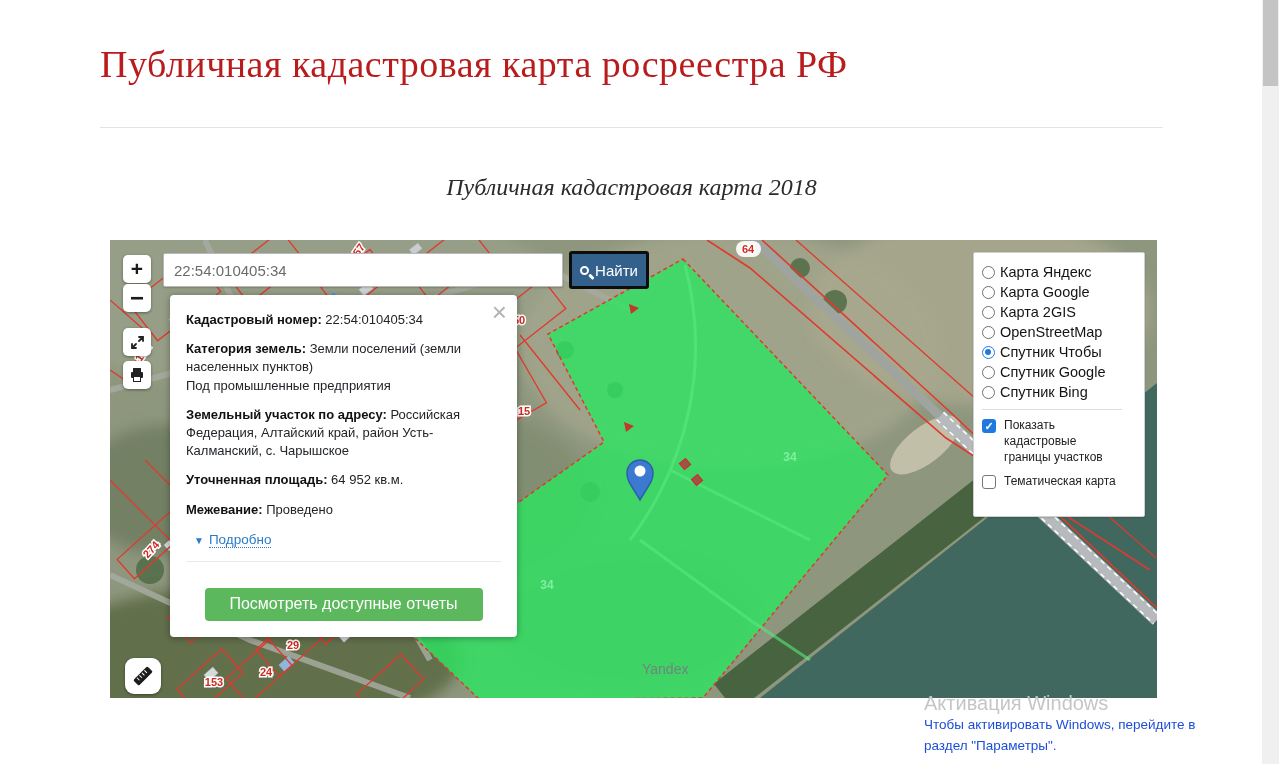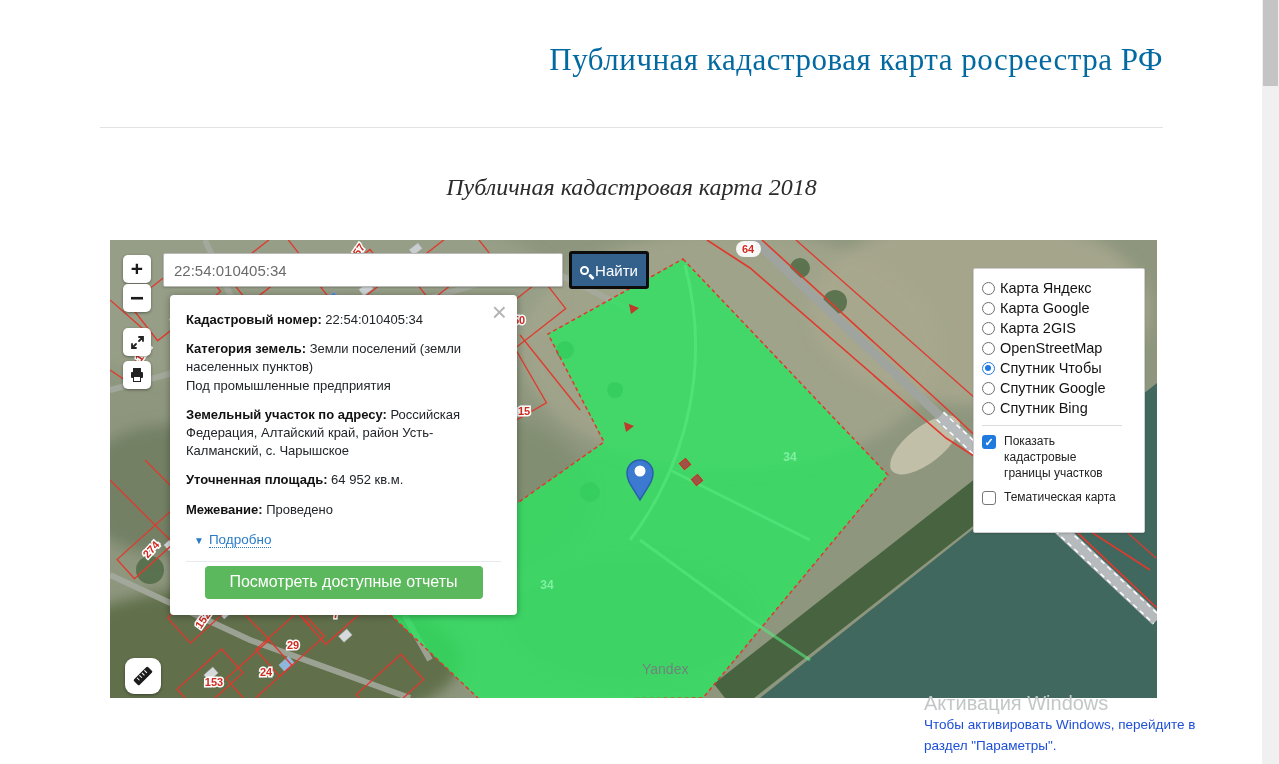--- a/index.html
+++ b/index.html
@@ -1,22 +1,22 @@
 <!DOCTYPE html>
 <html><head>
 <meta charset="utf-8">
 <style>
   * { margin:0; padding:0; box-sizing:border-box; }
   html,body { width:1279px; height:764px; background:#fff; overflow:hidden;
               font-family:"Liberation Sans", sans-serif; position:relative; }
 
   
   .content { position:absolute; left:100px; top:0; width:1063px; }
-  h1.page-title { margin-top:42px; text-align:right; font-family:"Liberation Serif", serif;
-       font-weight:normal; font-size:31px; color:#0369a1; letter-spacing:.5px; }
+  h1.page-title { margin-top:42px; text-align:left; font-family:"Liberation Serif", serif;
+       font-weight:normal; font-size:38px; color:#b91c1c; letter-spacing:.5px; }
   .rule { position:absolute; left:100px; top:127px; width:1063px; height:1px; background:#e3e3e3; }
   h2.page-subtitle { position:absolute; left:100px; top:174px; width:1063px; text-align:center;
        font-family:"Liberation Serif", serif; font-style:italic; font-weight:normal;
        font-size:24px; color:#2b2b2b; }
 
   
   .map { position:absolute; left:110px; top:240px; width:1047px; height:458px; overflow:hidden; background:#8e977e; }
   .map svg.terrain { position:absolute; left:0; top:0; }
 
   
@@ -44,26 +44,26 @@
   
   .popup { position:absolute; left:60px; top:55px; width:347px; z-index:7; background:#fff;
        border-radius:4px; box-shadow:0 1px 7px rgba(0,0,0,.35); padding:16px 16px 14px 16px; }
   .popup .close { position:absolute; right:10px; top:4px; font-size:26px; color:#b3b3b3; cursor:pointer; line-height:1; font-weight:normal; }
   .prow { margin-bottom:11px; font-size:13px; color:#212529; line-height:1.4; }
   .prow b { color:#111; }
   .details { font-size:13.5px; color:#2a7cc7; margin:13px 0 2px 8px; cursor:pointer; }
   .details .tri { font-size:10px; margin-right:5px; color:#2a7cc7; }
   .details .lnk { border-bottom:1px dotted #2a7cc7; }
   .pop-divider { height:1px; background:#e9e9e9; margin:14px 0 0 0; }
-  .report-btn { display:block; margin:4px auto 2px auto; width:278px; height:33px; background:#5cb85c;
+  .report-btn { display:block; margin:26px auto 2px auto; width:278px; height:33px; background:#5cb85c;
        border:none; border-radius:4px; color:#fff; font-size:16px; cursor:pointer;
        font-family:"Liberation Sans", sans-serif; }
 
   
-  .layers { position:absolute; left:863px; top:28px; width:172px; z-index:6; background:#fff;
+  .layers { position:absolute; left:863px; top:12px; width:172px; z-index:6; background:#fff;
        border:1px solid #cfcfcf; border-radius:2px; padding:9px 22px 10px 8px; box-shadow:0 1px 2px rgba(0,0,0,.15); }
   .lrow { display:flex; align-items:center; gap:5px; height:20px; font-size:14.5px; color:#141414; cursor:pointer; }
   .radio { width:13px; height:13px; border:1.5px solid #6f6f6f; border-radius:50%; flex:0 0 auto; background:#fff; }
   .radio.sel { border-color:#1f7ae0; position:relative; }
   .radio.sel::after { content:""; position:absolute; left:2px; top:2px; width:6px; height:6px;
        border-radius:50%; background:#1f7ae0; }
   .panel-divider { height:1px; background:#ddd; margin:7px 0 8px 0; }
   .crow { display:flex; align-items:flex-start; gap:8px; margin-bottom:9px; font-size:12px; color:#222; line-height:1.32; cursor:pointer; }
   .crow:last-child { margin-bottom:16px; }
   .cbox { width:14px; height:14px; border-radius:3px; flex:0 0 auto; margin-top:1px;

